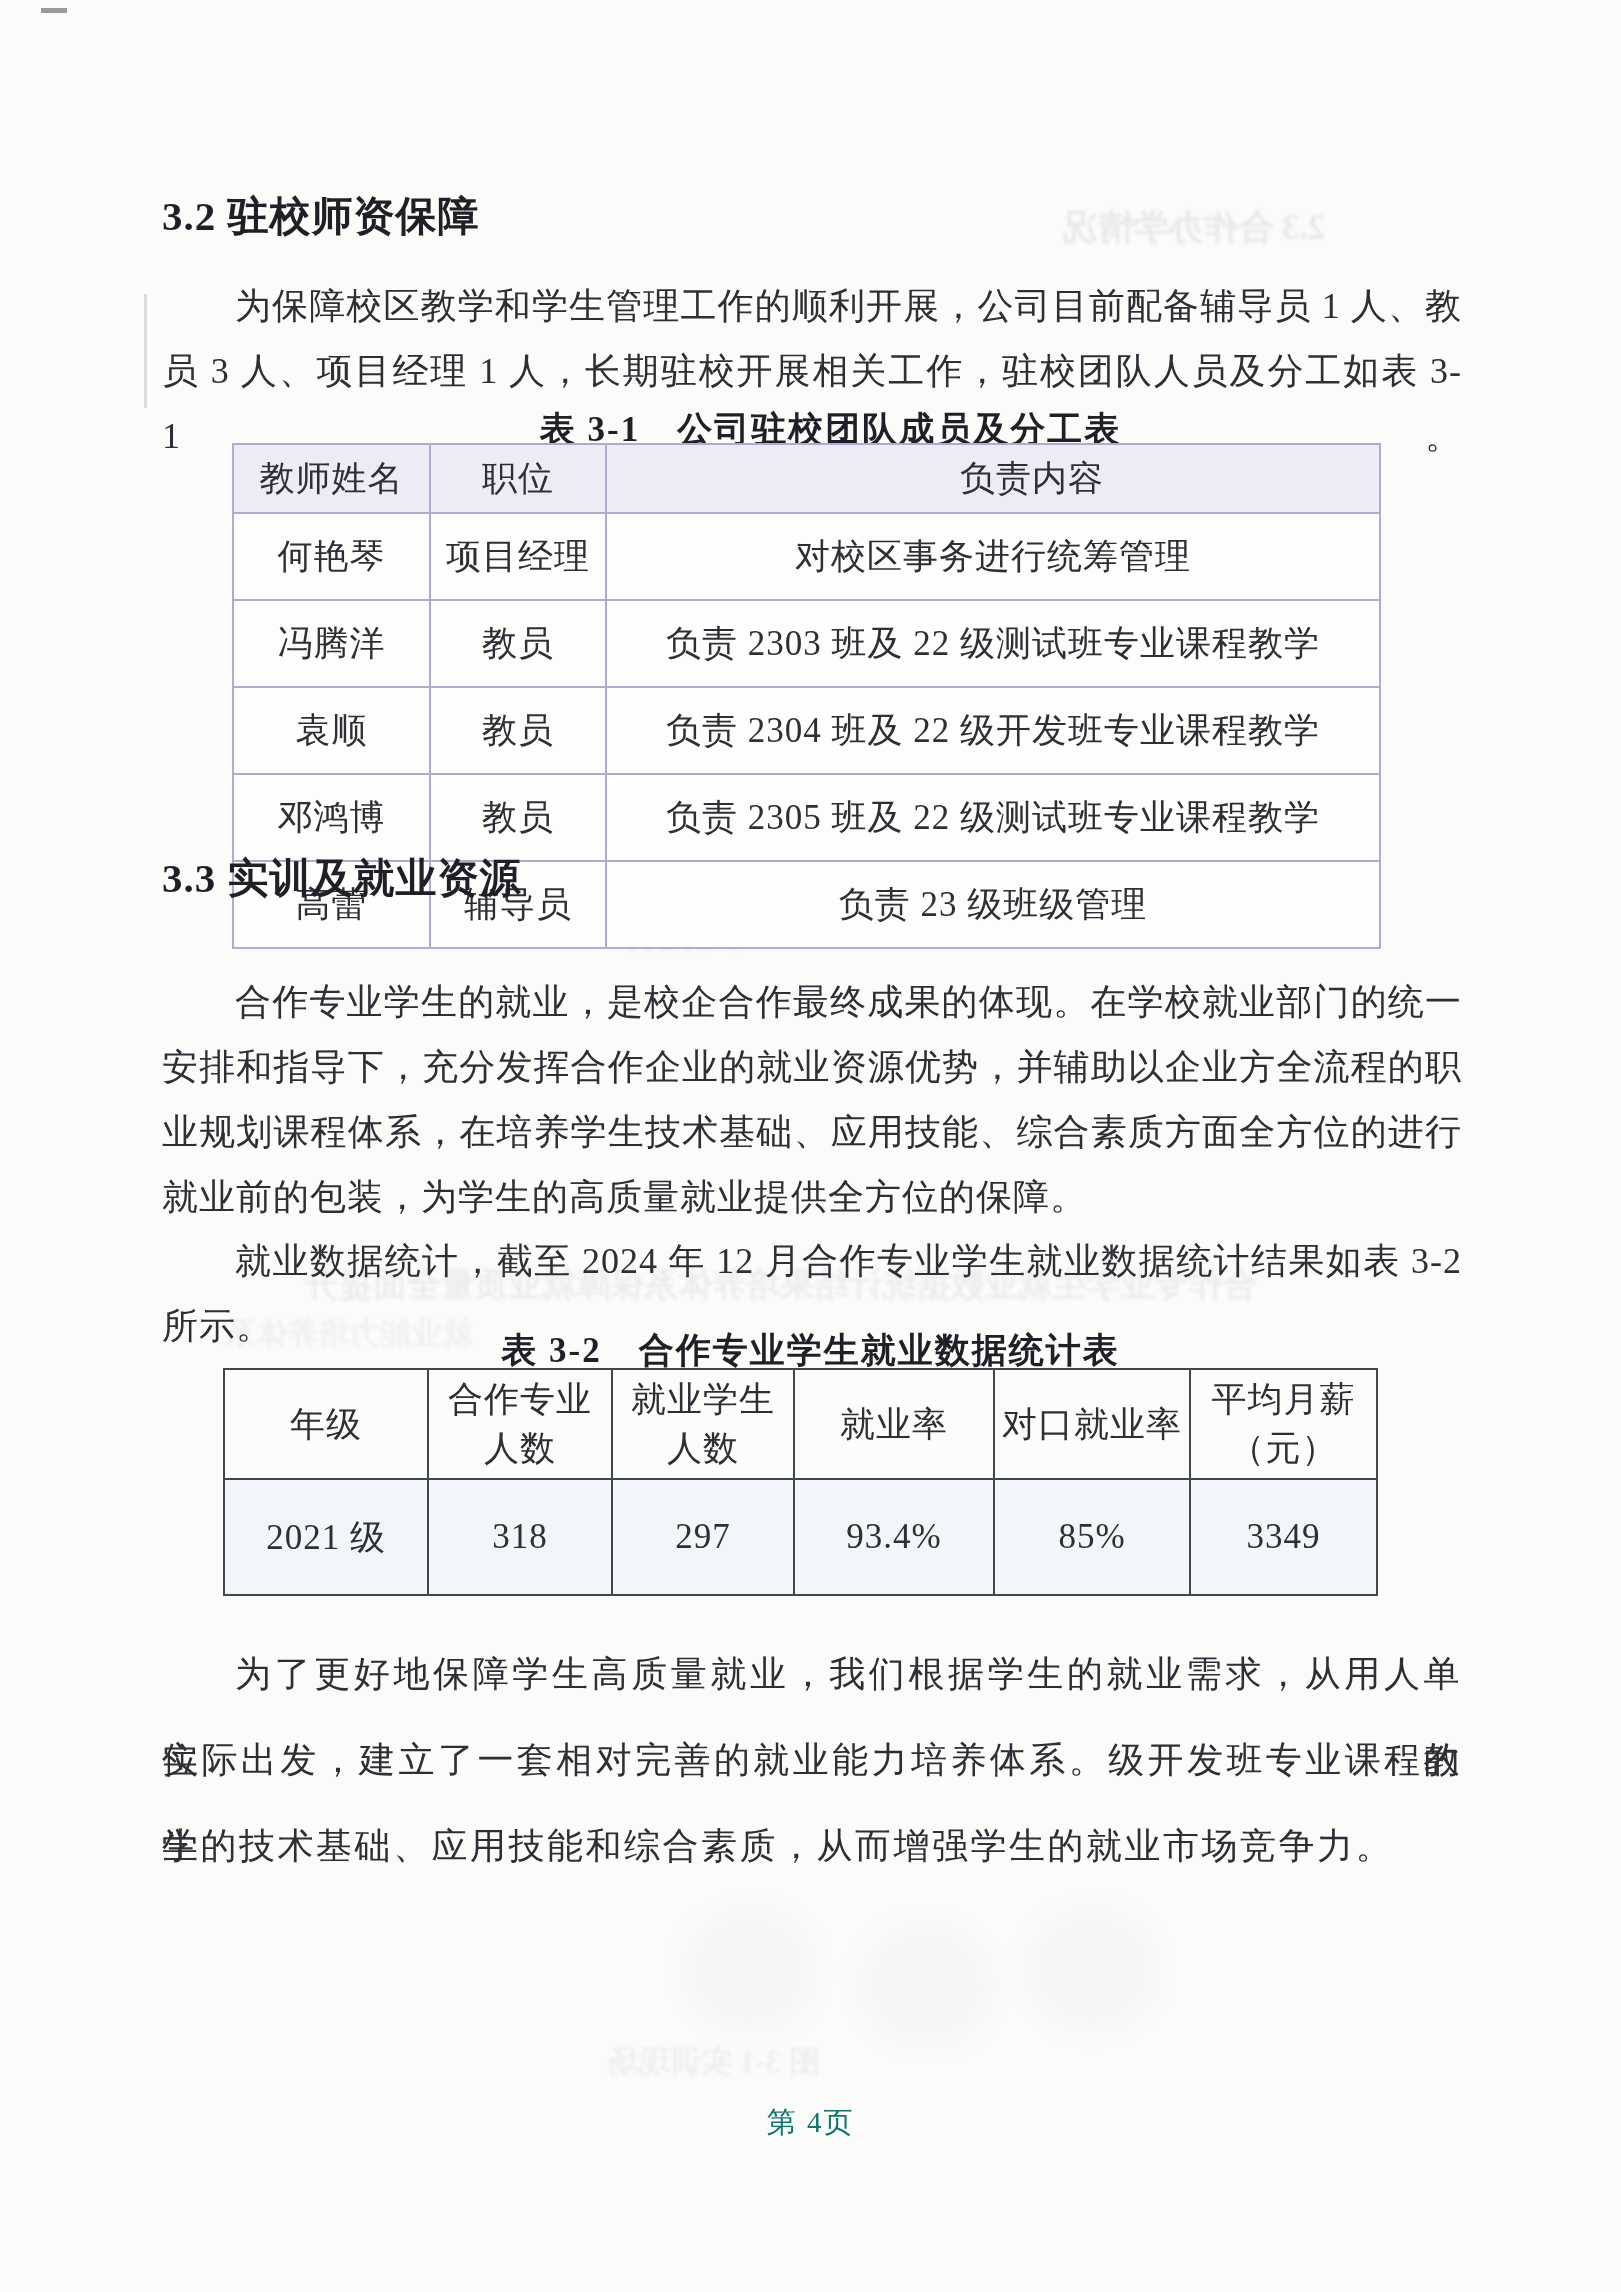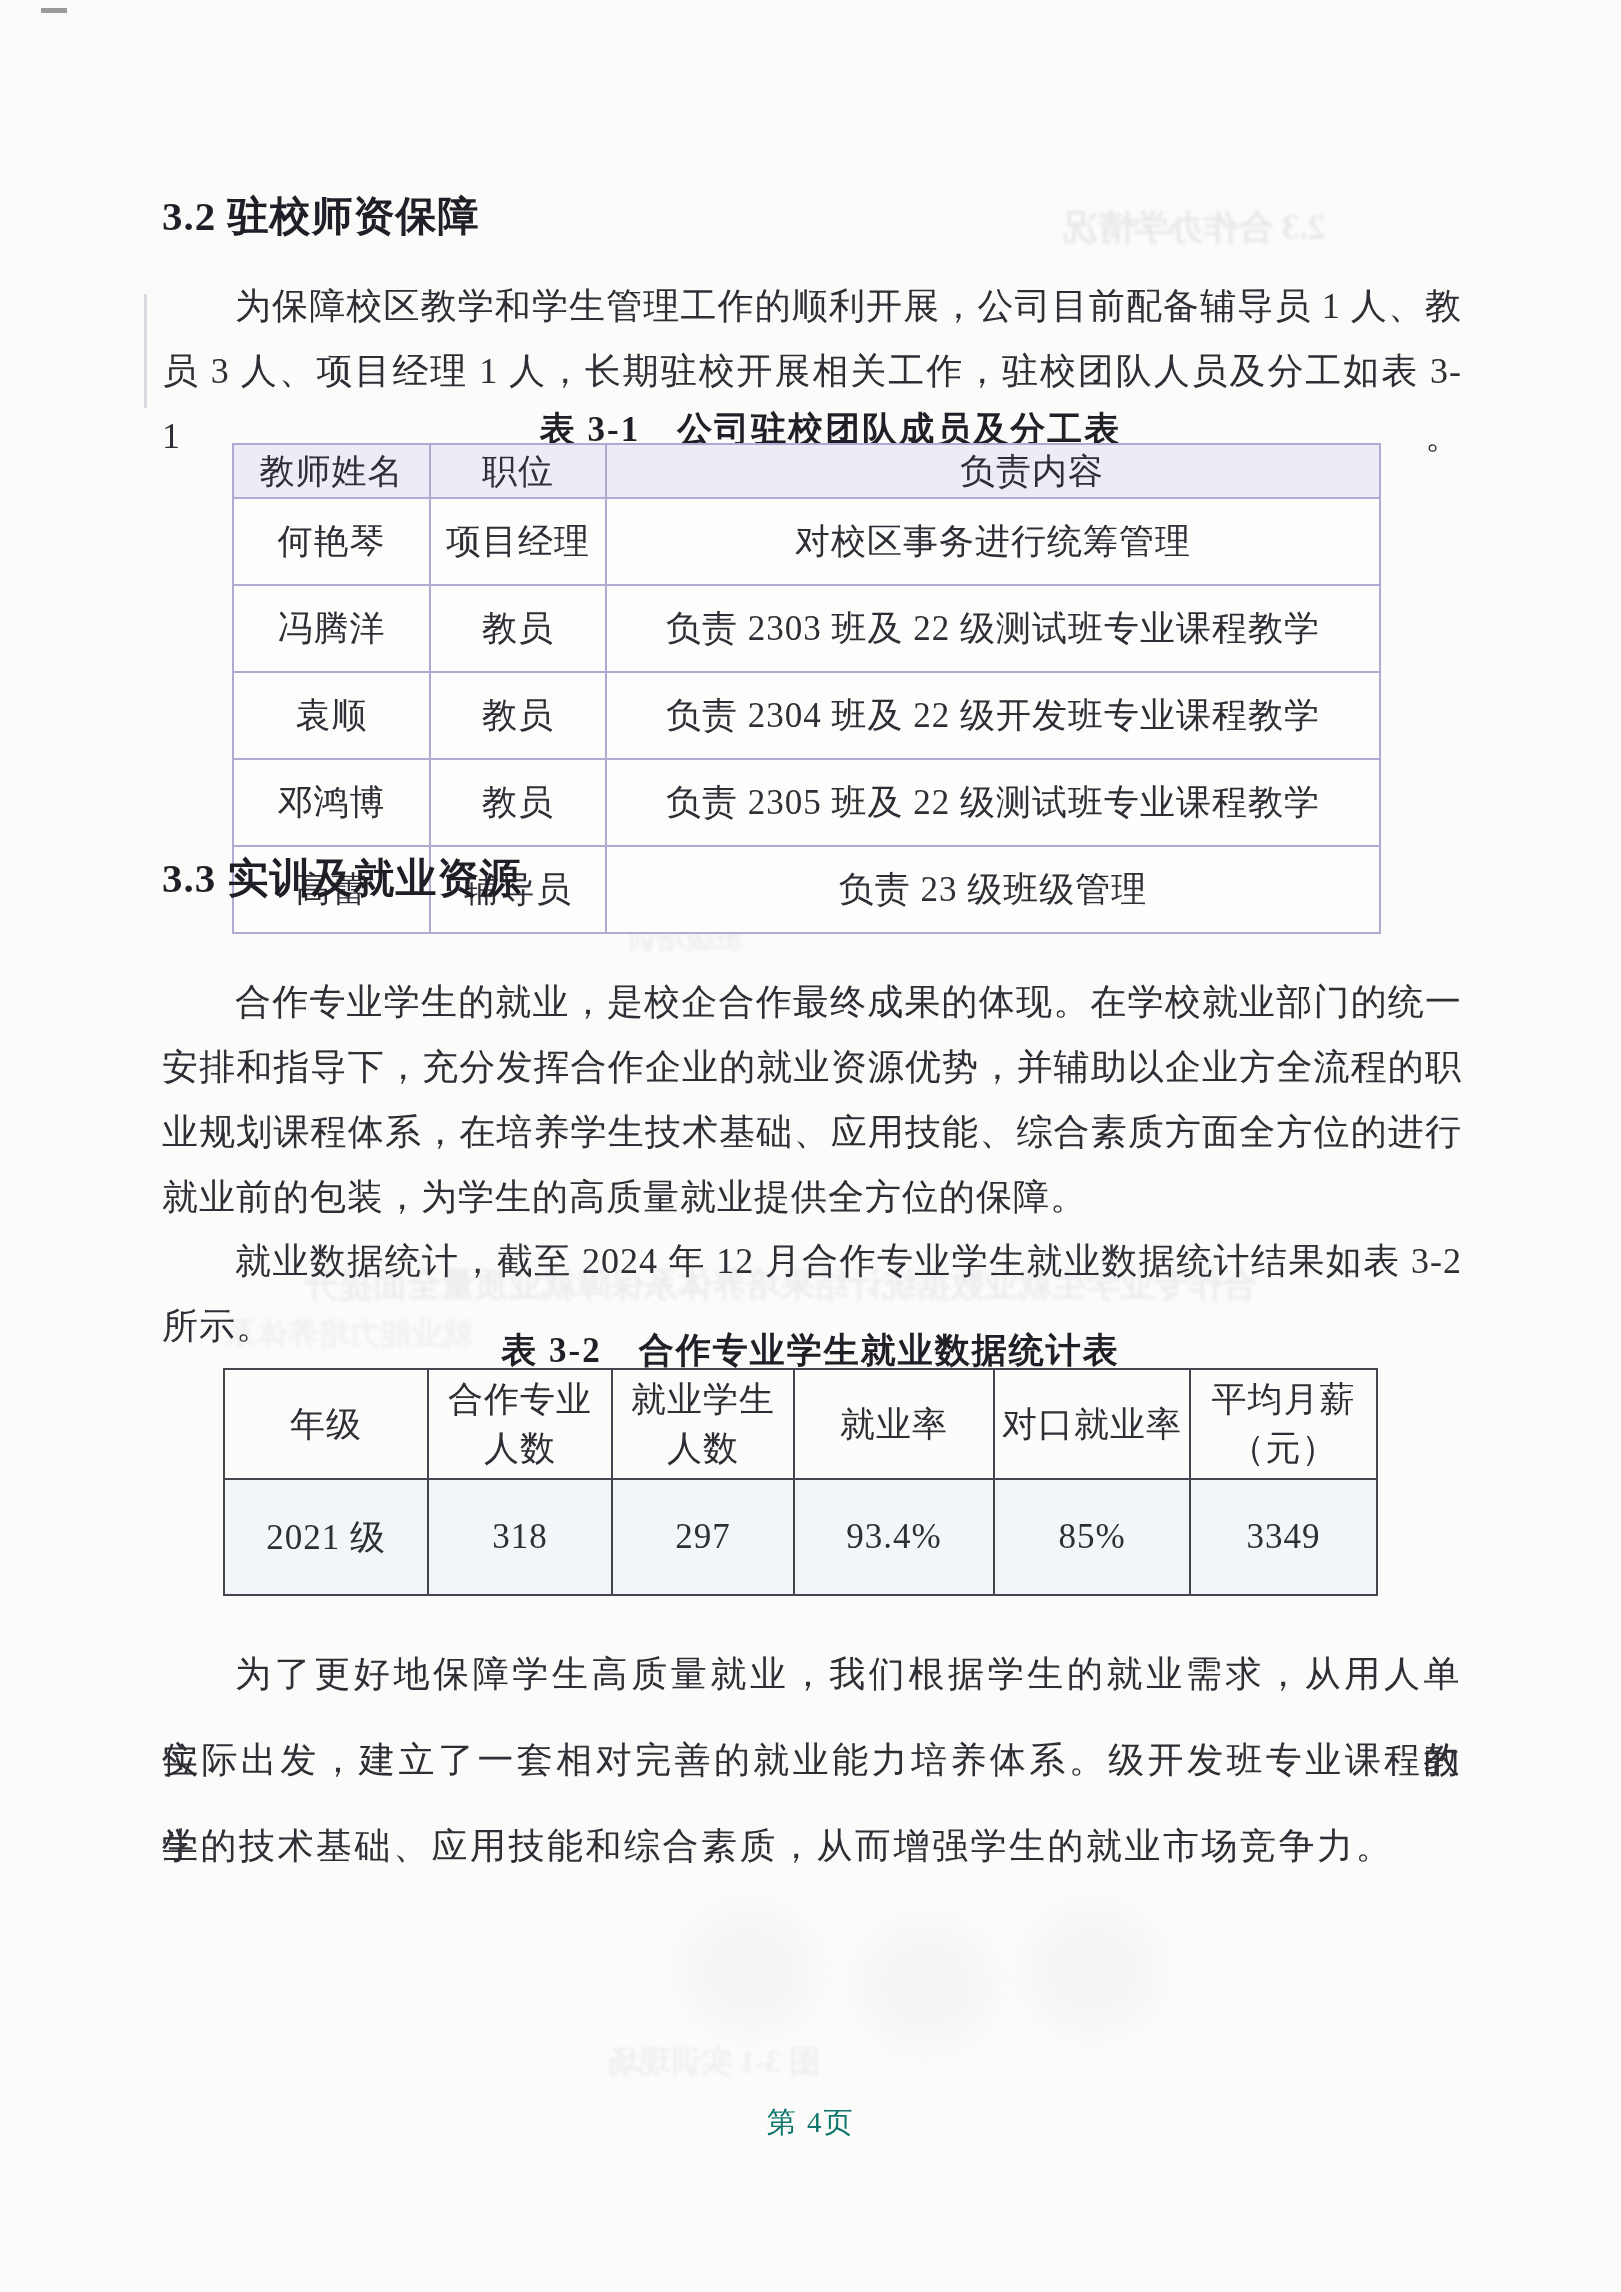--- a/index.html
+++ b/index.html
@@ -57,21 +57,21 @@
   #table1{
     position:absolute;left:232px;top:443px;width:1148px;
     border-collapse:collapse;table-layout:fixed;
     font-size:35px;color:var(--ink);
   }
   #table1 th,#table1 td{
     border:2px solid var(--t1-border);
     text-align:center;vertical-align:middle;
     font-weight:normal;letter-spacing:1px;
   }
-  #table1 thead th{height:54px;background:var(--t1-header-bg);}
+  #table1 thead th{height:69px;background:var(--t1-header-bg);}
   #table1 tbody td{height:87px;background:#fdfdfc;}
   #table1 thead th.shift-right{padding-left:78px;}
   
   #table2{
     position:absolute;left:223px;top:1368px;width:1154px;
     border-collapse:collapse;table-layout:fixed;
     font-size:35px;color:var(--ink);border-radius:13px;
   }
   #table2 th,#table2 td{
     border:2.9px solid var(--t2-border);

